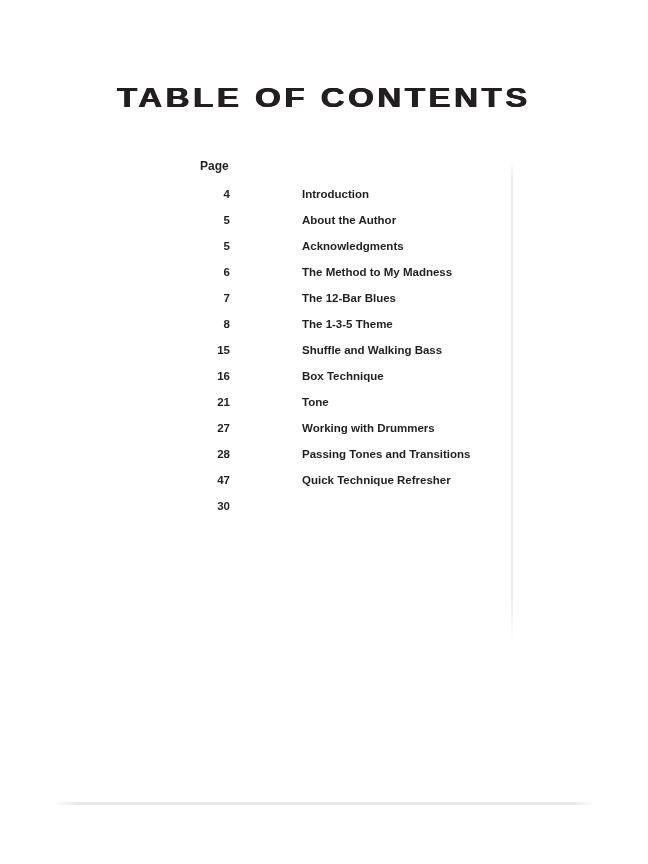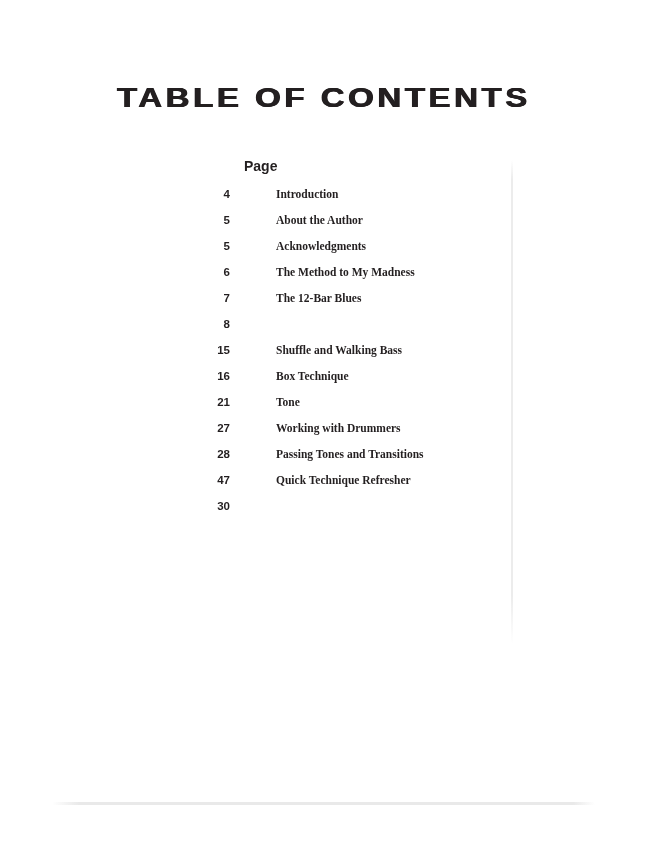--- a/index.html
+++ b/index.html
@@ -28,25 +28,24 @@
     white-space: nowrap;
     transform: scaleX(1.18);
     transform-origin: left center;
     color: #231f20;
     text-shadow: 0.5px 0 0 currentColor, -0.5px 0 0 currentColor;
   }
   .page-col-label {
     position: absolute;
     left: 200px;
     top: 159px;
-    font-size: 14px;
+    font-size: 12px;
     line-height: 14px;
     font-weight: bold;
     color: #231f20;
-    margin-left: 44px;
   }
   .toc-list {
     position: absolute;
     left: 0;
     top: 181px;
     width: 520px;
   }
   .toc-row {
     display: flex;
     height: 26px;
@@ -54,23 +53,22 @@
     font-size: 11.5px;
     font-weight: bold;
     color: #231f20;
   }
   .toc-page-num {
     width: 230px;
     text-align: right;
     flex: 0 0 auto;
   }
   .toc-title {
-    margin-left: 46px;
+    margin-left: 72px;
     white-space: nowrap;
-    font-family: Liberation Serif, serif;
   }
   .right-divider {
     position: absolute;
     left: 511px;
     top: 160px;
     width: 2px;
     height: 484px;
     background: linear-gradient(
       to bottom,
       rgba(232,232,232,0) 0%,
@@ -125,20 +123,21 @@
     <span class="toc-title">The Method to My Madness</span>
   </div>
 
   <div class="toc-row">
     <span class="toc-page-num">7</span>
     <span class="toc-title">The 12-Bar Blues</span>
   </div>
 
   <div class="toc-row">
     <span class="toc-page-num">8</span>
+    <span class="toc-title">The 1-3-5 Theme</span>
   </div>
 
   <div class="toc-row">
     <span class="toc-page-num">15</span>
     <span class="toc-title">Shuffle and Walking Bass</span>
   </div>
 
   <div class="toc-row">
     <span class="toc-page-num">16</span>
     <span class="toc-title">Box Technique</span>

